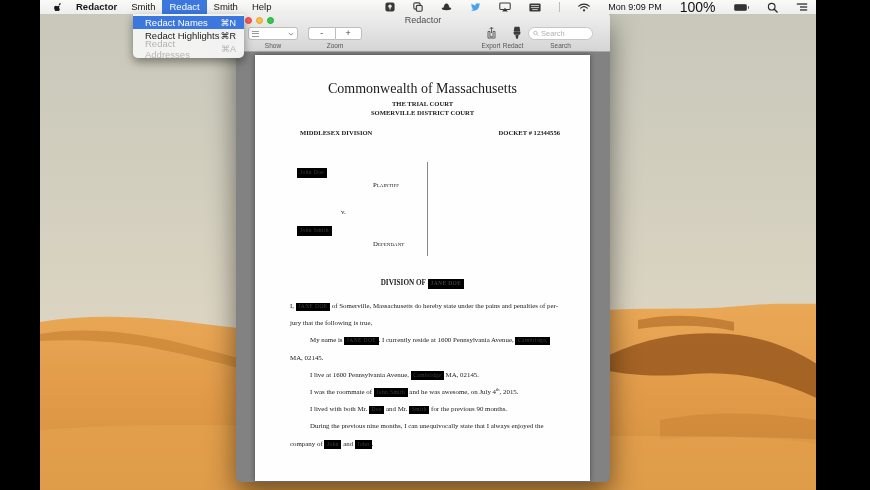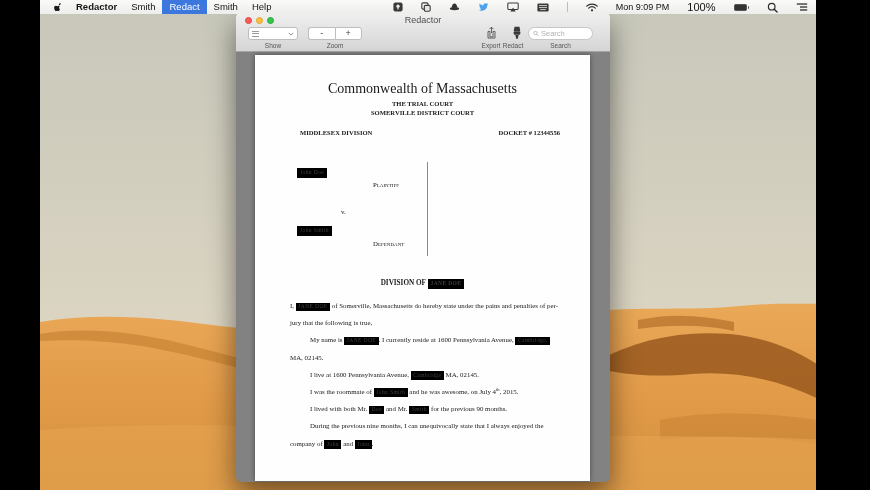--- a/index.html
+++ b/index.html
@@ -13,21 +13,21 @@
              background:linear-gradient(#fafaf8,#ededeb); display:flex; align-items:center;
              font-size:9.5px; color:#161616; z-index:30; padding:0 8px; }
   .menubar .mitem { padding:0 7px; height:14px; line-height:14px; }
   .menubar .mitem.bold { font-weight:bold; }
   .menubar .mitem.active { background:#3b77dd; color:#fff; }
   .apple { display:flex; align-items:center; padding:0 6px; }
   .statusarea { margin-left:auto; display:flex; align-items:center; gap:18px; }
   .statusarea svg { display:block; }
   .sdivider { width:1px; height:10px; background:#bdbdbd; }
   .clock { font-size:9px; color:#111; }
-  .battpct { font-size:11px; color:#111; }
+  .battpct { font-size:14px; color:#111; }
   .battery { display:flex; align-items:center; }
   .battbody { width:13px; height:7px; border:1px solid #555; border-radius:1.5px; background:#333; }
   .battnub { width:1.5px; height:3px; background:#555; margin-left:1px; border-radius:0 1px 1px 0; }
 
   
   .dropdown { position:absolute; top:14px; left:93px; width:111px; z-index:40;
               background:rgba(244,244,244,0.97); border-radius:0 0 5px 5px;
               box-shadow:0 4px 10px rgba(0,0,0,0.4); padding:2px 0 3px 0; font-size:9.5px; }
   .dd-item { display:flex; justify-content:space-between; align-items:center;
              padding:0 8px 0 12px; height:13px; color:#1b1b1b; }
@@ -178,20 +178,34 @@
         <line x1="9.2" y1="9.2" x2="12.8" y2="12.8" stroke="#2c2c2c" stroke-width="1.8" stroke-linecap="round"></line>
       </svg>
       <svg width="12" height="10" viewBox="0 0 15 12">
         <rect x="1" y="1.5" width="13" height="1.6" fill="#2c2c2c"></rect>
         <rect x="5" y="5.2" width="9" height="1.6" fill="#2c2c2c"></rect>
         <rect x="5" y="8.9" width="9" height="1.6" fill="#2c2c2c"></rect>
       </svg>
     </span>
   </div>
 
+  <div class="dropdown">
+    <div class="dd-item hl">
+      <span>Redact Names</span>
+      <span class="dd-short">⌘N</span>
+    </div>
+    <div class="dd-item">
+      <span>Redact Highlights</span>
+      <span class="dd-short">⌘R</span>
+    </div>
+    <div class="dd-item disabled">
+      <span>Redact Addresses</span>
+      <span class="dd-short">⌘A</span>
+    </div>
+  </div>
 
   <div class="window">
     <div class="header">
       <div class="wtitle">Redactor</div>
       <div class="lights">
         <span class="light red"></span>
         <span class="light yellow"></span>
         <span class="light green"></span>
       </div>
 

